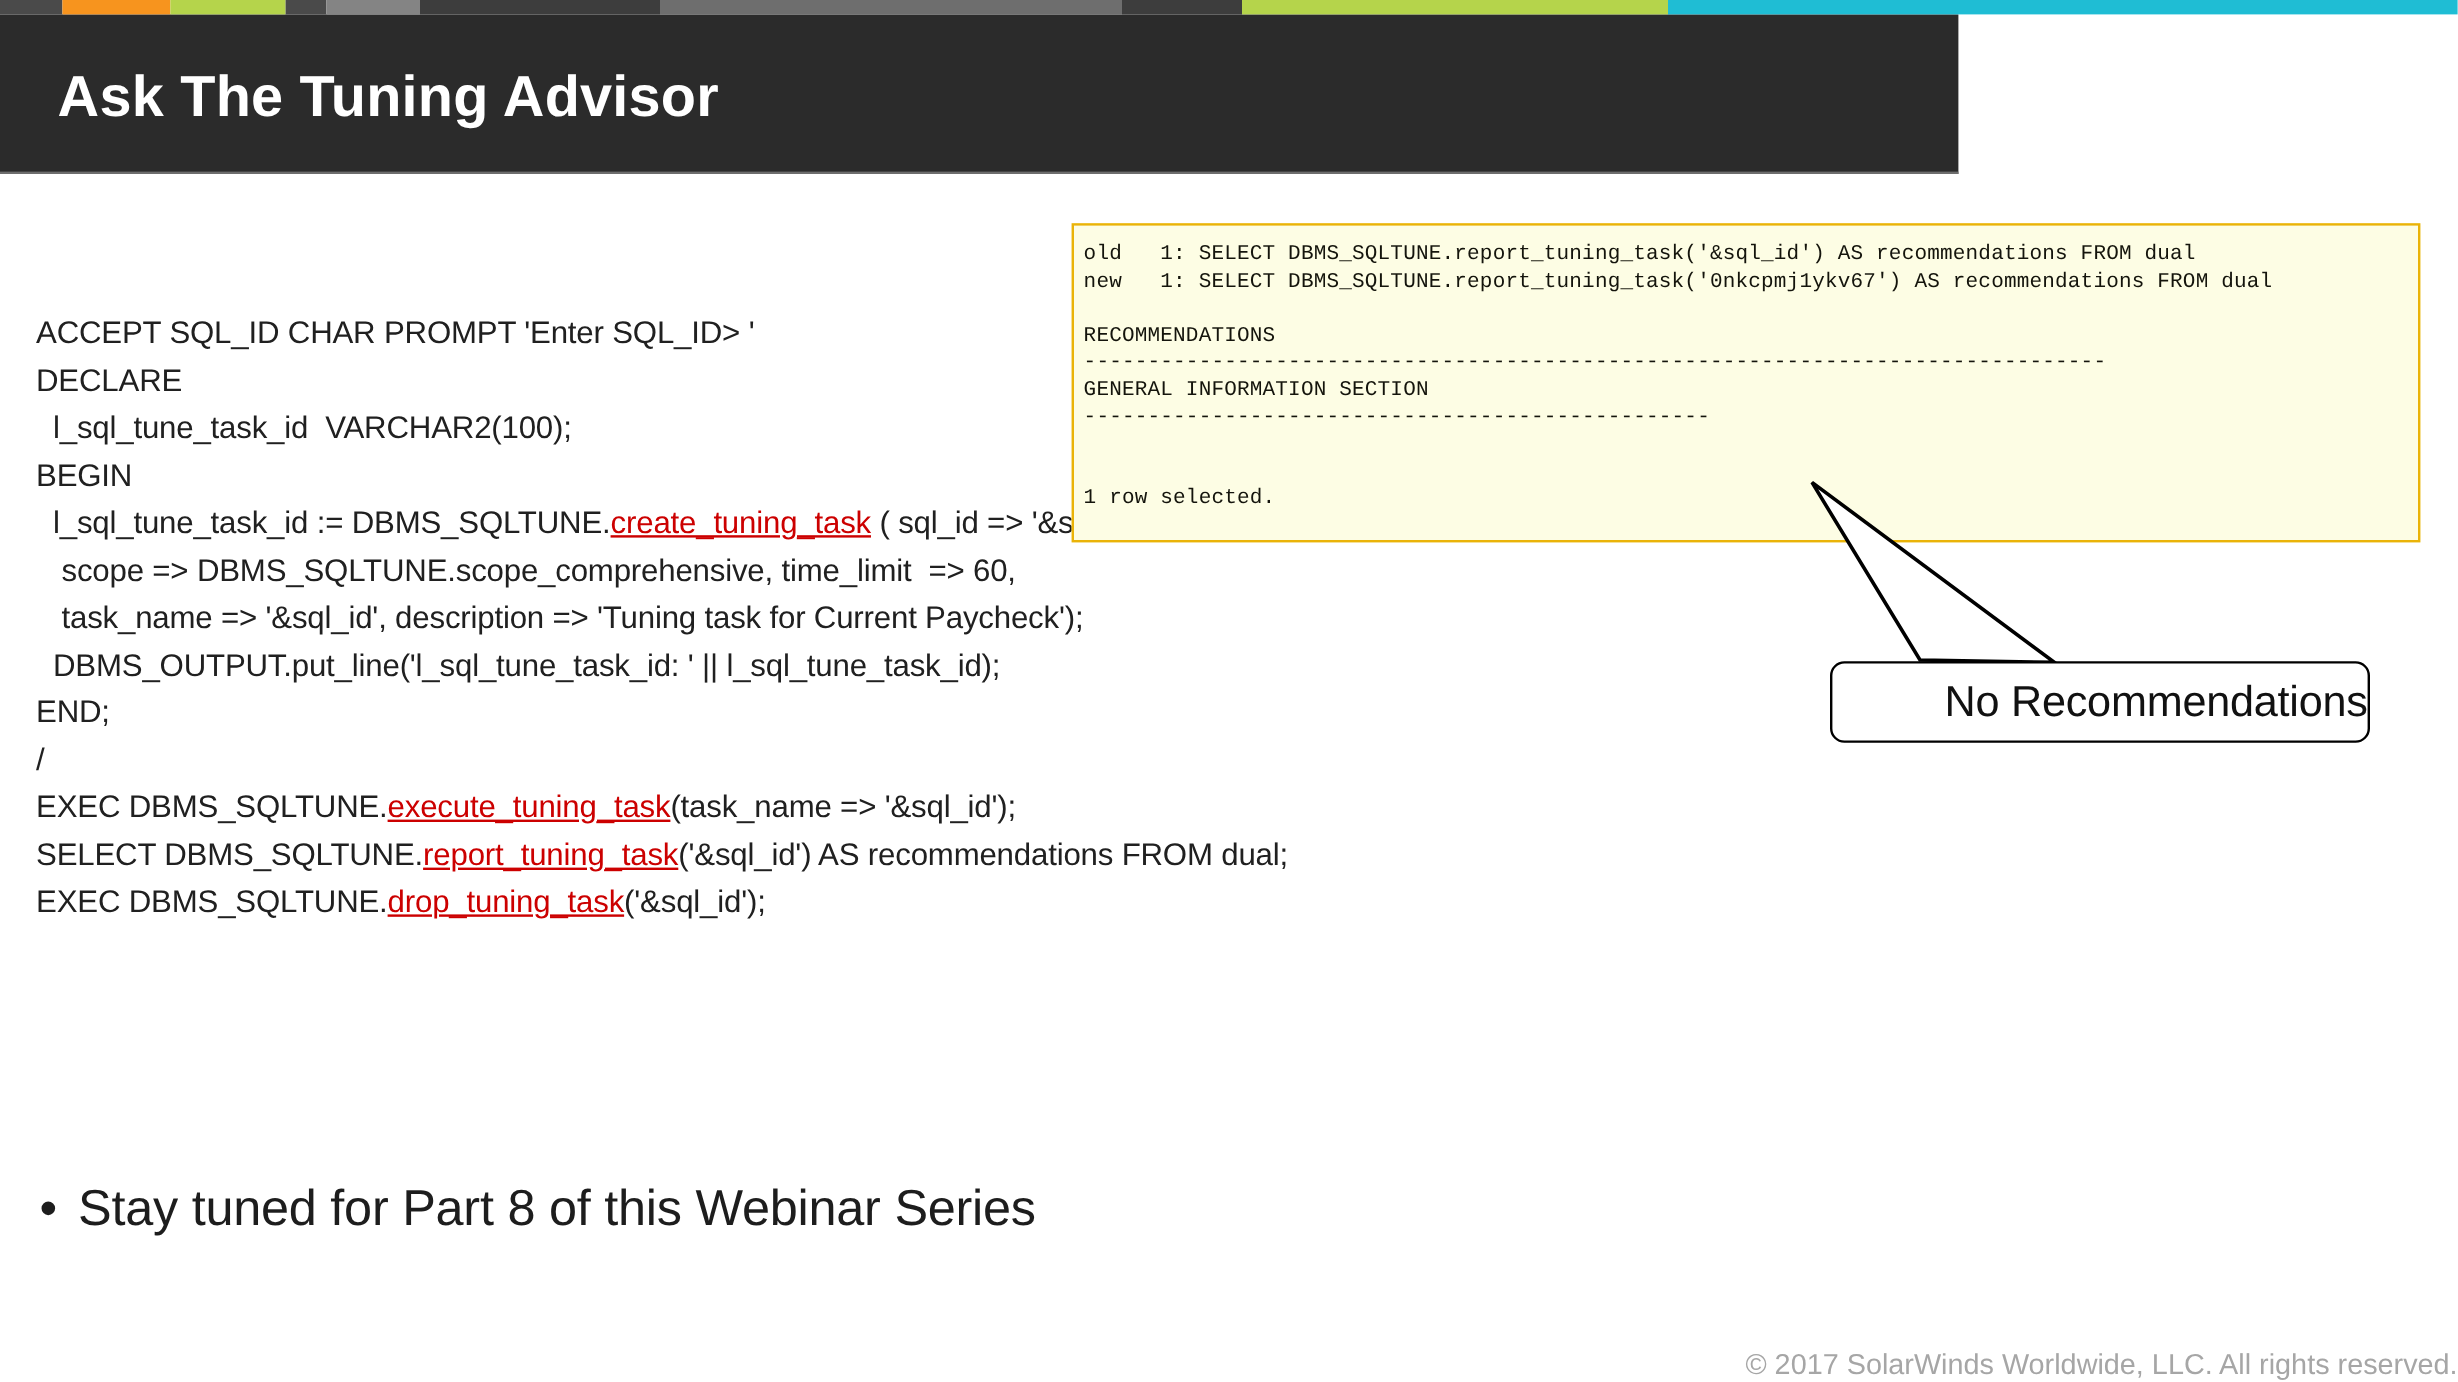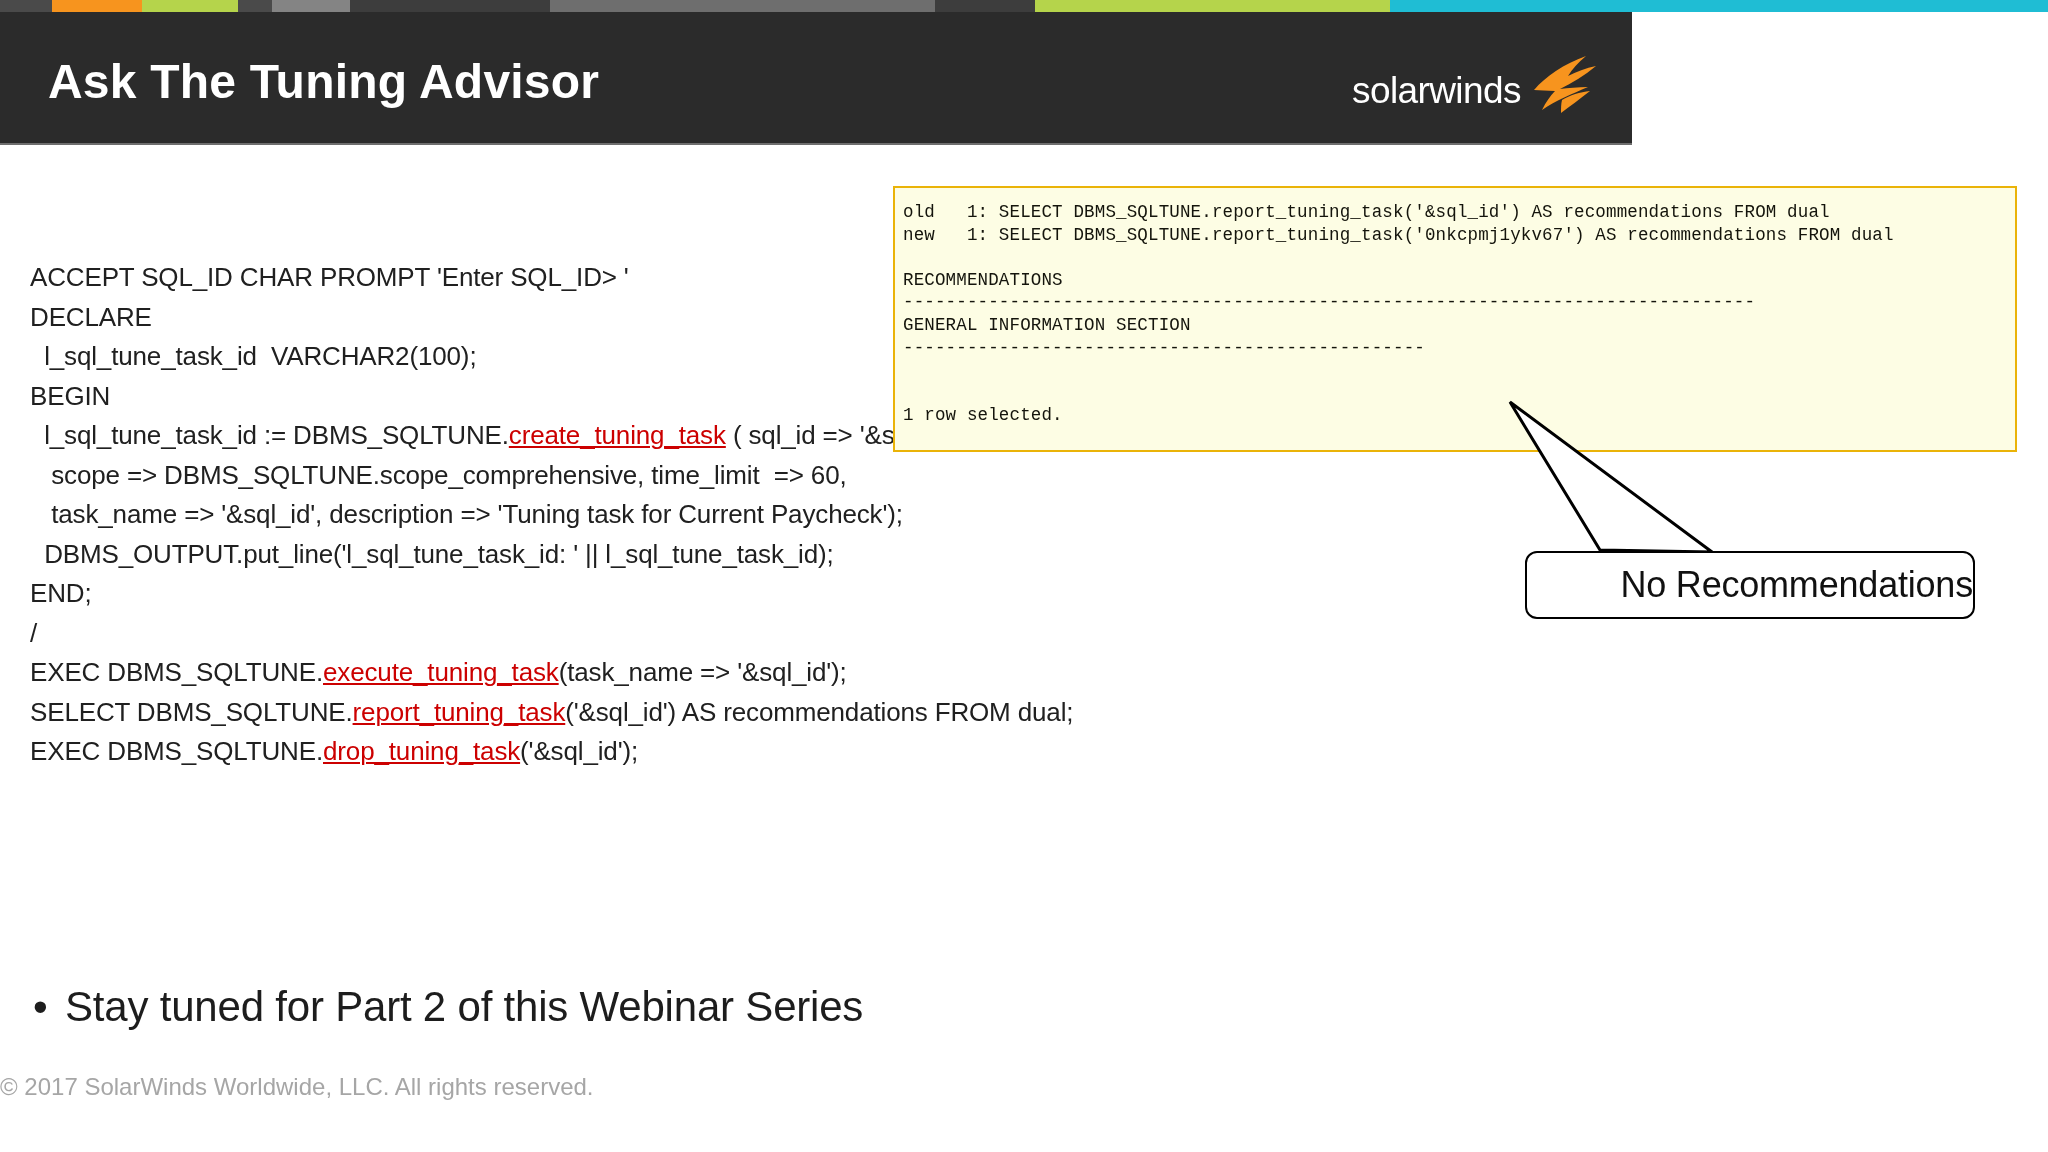--- a/index.html
+++ b/index.html
@@ -168,23 +168,23 @@
     font-size: 36px;
     color: #111111;
     letter-spacing: -0.2px;
     white-space: nowrap;
   }
 
   
   .footer {
     position: absolute;
     left: 0;
-    top: 1073px;
+    top: 1124px;
     width: 2048px;
-    text-align: left;
+    text-align: right;
     font-size: 24px;
     color: #a6a6a6;
     letter-spacing: 0px;
   }
 </style>
 </head>
 <body>
 
 <div class="color-strip" id="color-strip">
     <div class="seg" style="background: rgb(74, 74, 74); width: 52px;"></div>
@@ -195,40 +195,33 @@
     <div class="seg" style="background: rgb(61, 61, 61); width: 200px;"></div>
     <div class="seg" style="background: rgb(110, 110, 110); width: 385px;"></div>
     <div class="seg" style="background: rgb(61, 61, 61); width: 100px;"></div>
     <div class="seg" style="background: rgb(181, 212, 75); width: 355px;"></div>
     <div class="seg" style="background: rgb(31, 189, 212); width: 658px;"></div>
   </div>
 
 <div class="header-bar">
   <div class="slide-title">Ask The Tuning Advisor</div>
 
-  <div class="logo">
-    <div class="logo-text">solarwinds</div>
-    <svg class="logo-mark" viewBox="0 0 72 66" aria-hidden="true">
-      <path d="M6 40 C 18 26, 36 14, 58 6 C 50 13, 44 19, 40 26 C 48 22, 58 18, 68 16 C 56 26, 44 33, 32 39 C 40 38, 50 37, 60 37 C 44 44, 28 50, 14 60 C 18 52, 22 46, 27 41 C 19 41, 12 40, 6 40 Z" fill="#f7941e"></path>
-      <path d="M34 50 C 42 45, 52 42, 62 41 C 52 49, 42 56, 33 63 C 33 58, 33 54, 34 50 Z" fill="#f7941e"></path>
-    </svg>
-  </div>
 </div>
 
 <div class="code-block" id="code-block"><span class="ln"><span>ACCEPT SQL_ID CHAR PROMPT 'Enter SQL_ID&gt; '</span></span><span class="ln"><span>DECLARE</span></span><span class="ln"><span>  l_sql_tune_task_id  VARCHAR2(100);</span></span><span class="ln"><span>BEGIN</span></span><span class="ln"><span>  l_sql_tune_task_id := DBMS_SQLTUNE.</span><span class="fn" style="color: rgb(204, 0, 0);">create_tuning_task</span><span> ( sql_id =&gt; '&amp;sql_id',</span></span><span class="ln"><span>   scope =&gt; DBMS_SQLTUNE.scope_comprehensive, time_limit  =&gt; 60,</span></span><span class="ln"><span>   task_name =&gt; '&amp;sql_id', description =&gt; 'Tuning task for Current Paycheck');</span></span><span class="ln"><span>  DBMS_OUTPUT.put_line('l_sql_tune_task_id: ' || l_sql_tune_task_id);</span></span><span class="ln"><span>END;</span></span><span class="ln"><span>/</span></span><span class="ln"><span>EXEC DBMS_SQLTUNE.</span><span class="fn" style="color: rgb(204, 0, 0);">execute_tuning_task</span><span>(task_name =&gt; '&amp;sql_id');</span></span><span class="ln"><span>SELECT DBMS_SQLTUNE.</span><span class="fn" style="color: rgb(204, 0, 0);">report_tuning_task</span><span>('&amp;sql_id') AS recommendations FROM dual;</span></span><span class="ln"><span>EXEC DBMS_SQLTUNE.</span><span class="fn" style="color: rgb(204, 0, 0);">drop_tuning_task</span><span>('&amp;sql_id');</span></span></div>
 
 <div class="console-box">
   <div class="console-text" id="console-text"><span class="cl">old   1: SELECT DBMS_SQLTUNE.report_tuning_task('&amp;sql_id') AS recommendations FROM dual</span><span class="cl">new   1: SELECT DBMS_SQLTUNE.report_tuning_task('0nkcpmj1ykv67') AS recommendations FROM dual</span><span class="cl"> </span><span class="cl">RECOMMENDATIONS</span><span class="cl">--------------------------------------------------------------------------------</span><span class="cl">GENERAL INFORMATION SECTION</span><span class="cl">-------------------------------------------------</span><span class="cl"> </span><span class="cl"> </span><span class="cl">1 row selected.</span></div>
 </div>
 
 <svg class="callout-arrow" viewBox="0 0 560 240" aria-hidden="true">
   <polygon points="30,22 120,170 232,172" fill="#ffffff" stroke="#000000" stroke-width="3" stroke-linejoin="miter"></polygon>
 </svg>
 
 <div class="callout-box">
   <div class="callout-label">No Recommendations</div>
 </div>
 
 <div class="bullet-line">
-  <span class="bullet-dot">•</span><span>Stay tuned for Part 2 of this Webinar Series</span>
+  <span class="bullet-dot">•</span><span>Stay tuned for Part 8 of this Webinar Series</span>
 </div>
 
 <div class="footer">© 2017 SolarWinds Worldwide, LLC. All rights reserved.</div>
 
 </body></html>

